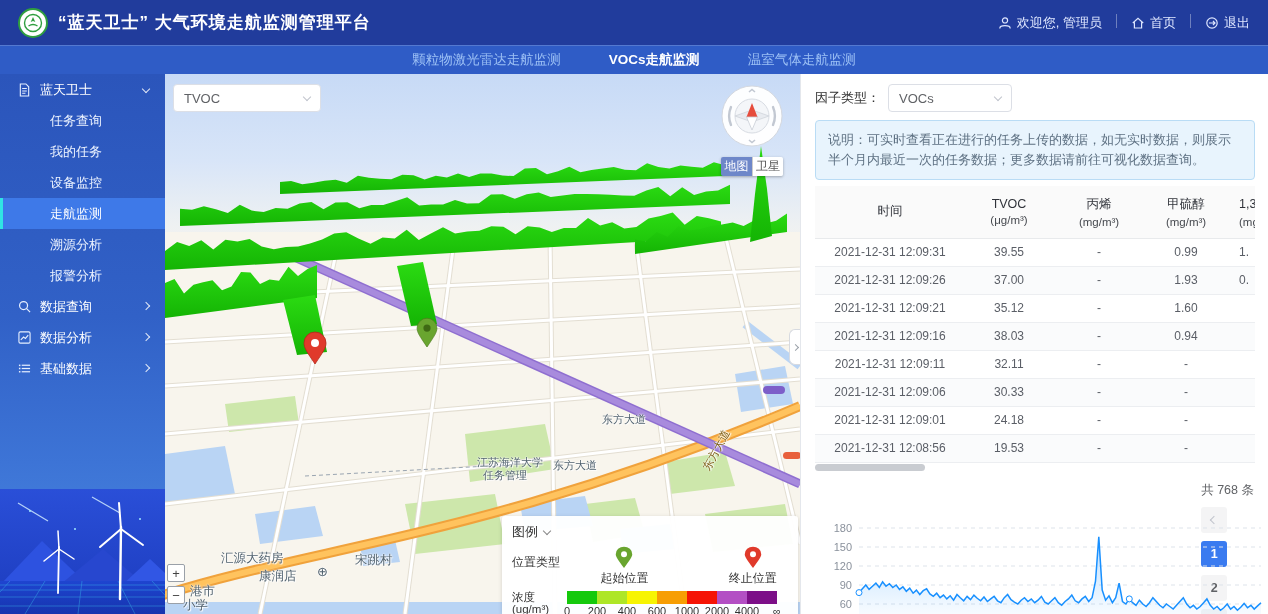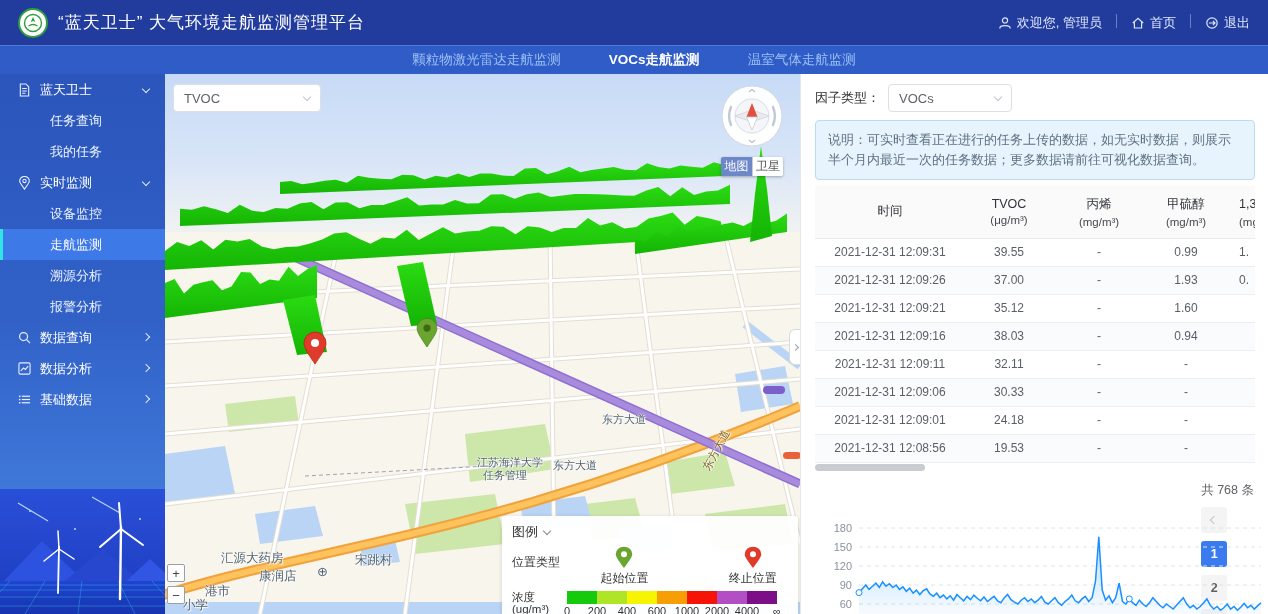--- a/index.html
+++ b/index.html
@@ -4,21 +4,21 @@
 <style>
   *{margin:0;padding:0;box-sizing:border-box;}
   html,body{width:1268px;height:614px;overflow:hidden;}
   body{font-family:"Liberation Sans","DejaVu Sans",sans-serif;background:#fff;}
   .app{position:relative;width:1268px;height:614px;overflow:hidden;}
 
   
   .hdr{position:absolute;left:0;top:0;width:100%;height:45px;background:#213c9c;display:flex;align-items:center;padding:0 18px;z-index:30;}
   .logo{width:30px;height:30px;border-radius:50%;background:#fff;border:2px solid #2f9e3f;display:flex;align-items:center;justify-content:center;margin-right:10px;flex:none;}
   .logo svg{display:block;}
-  .hdr-title{color:#fff;font-size:17px;font-weight:normal;letter-spacing:1px;}
+  .hdr-title{color:#fff;font-size:17px;font-weight:bold;letter-spacing:1px;}
   .hdr-right{margin-left:auto;display:flex;align-items:flex-start;color:#dfe7ff;font-size:13px;}
   .hdr-item{display:flex;align-items:center;gap:5px;cursor:pointer;}
   .hdr-sep{width:1px;height:14px;background:rgba(255,255,255,.35);margin:0 14px;}
   .hdr-item svg{display:block;}
 
   
   .subnav{position:absolute;left:0;top:45px;width:100%;height:29px;background:#2f5cc6;box-shadow:inset 0 1px 0 rgba(255,255,255,.18);display:flex;align-items:center;justify-content:center;gap:48px;z-index:29;}
   .tab{color:#9cc0f5;font-size:13.5px;cursor:pointer;}
   .tab.active{color:#fff;font-weight:bold;}
 
@@ -147,30 +147,20 @@
             <svg width="13" height="14" viewBox="0 0 14 15">
               <path d="M2.5 1h6l3 3v10h-9z" fill="none" stroke="#e6efff" stroke-width="1.2"></path>
               <path d="M4.5 6h5M4.5 8.5h5M4.5 11h3.5" stroke="#e6efff" stroke-width="1.1"></path>
             </svg>
           </span>
           <span>蓝天卫士</span>
           <i class="chev down"></i>
         </div>
         <div class="sb-item sb-child">任务查询</div>
         <div class="sb-item sb-child">我的任务</div>
-        <div class="sb-item sb-group">
-          <span style="display: flex;">
-            <svg width="13" height="14" viewBox="0 0 14 15">
-              <path d="M7,14 C3,8.8 1.8,7 1.8,5.4 A5.2,5 0 1 1 12.2,5.4 C12.2,7 11,8.8 7,14 Z" fill="none" stroke="#e6efff" stroke-width="1.2"></path>
-              <circle cx="7" cy="5.3" r="1.8" fill="none" stroke="#e6efff" stroke-width="1.1"></circle>
-            </svg>
-          </span>
-          <span>实时监测</span>
-          <i class="chev down"></i>
-        </div>
         <div class="sb-item sb-child">设备监控</div>
         <div class="sb-item sb-child active">走航监测</div>
         <div class="sb-item sb-child">溯源分析</div>
         <div class="sb-item sb-child">报警分析</div>
         <div class="sb-item sb-group">
           <span style="display: flex;">
             <svg width="13" height="13" viewBox="0 0 14 14">
               <circle cx="6" cy="6" r="4.3" fill="none" stroke="#e6efff" stroke-width="1.3"></circle>
               <line x1="9.3" y1="9.3" x2="13" y2="13" stroke="#e6efff" stroke-width="1.3"></line>
             </svg>
@@ -342,21 +332,21 @@
     <div id="mapLabels">
         <span class="map-label" style="left: 312px; top: 381px;">江苏海洋大学</span>
         <span class="map-label" style="left: 318px; top: 394px;">任务管理</span>
         <span class="map-label" style="left: 437px; top: 338px;">东方大道</span>
         <span class="map-label" style="left: 388px; top: 384px;">东方大道</span>
         <span class="map-label" style="left: 541px; top: 388px; transform: rotate(-62deg); transform-origin: left center; color: rgb(122, 90, 16);">东方大道</span>
         <span class="map-label" style="left: 190px; top: 478px; font-size: 12.5px;">宋跳村</span>
         <span class="map-label" style="left: 56px; top: 476px; font-size: 12.5px;">汇源大药房</span>
         <span class="map-label" style="left: 94px; top: 494px; font-size: 12.5px;">康润店</span>
         <span class="map-label" style="left: 152px; top: 490px; font-size: 13px;">⊕</span>
-        <span class="map-label" style="left: 40px; top: 509px; font-size: 12.5px;">港市</span>
+        <span class="map-label" style="left: 25px; top: 509px; font-size: 12.5px;">港市</span>
         <span class="map-label" style="left: 18px; top: 523px; font-size: 12.5px;">小学</span>
       </div>
 
     <div class="pollutant-select">
       <span>TVOC</span>
       <i class="chev down"></i>
     </div>
 
     <svg class="compass" viewBox="0 0 64 64">
       <circle cx="32" cy="32" r="30" fill="#ffffff" opacity="0.96"></circle>

